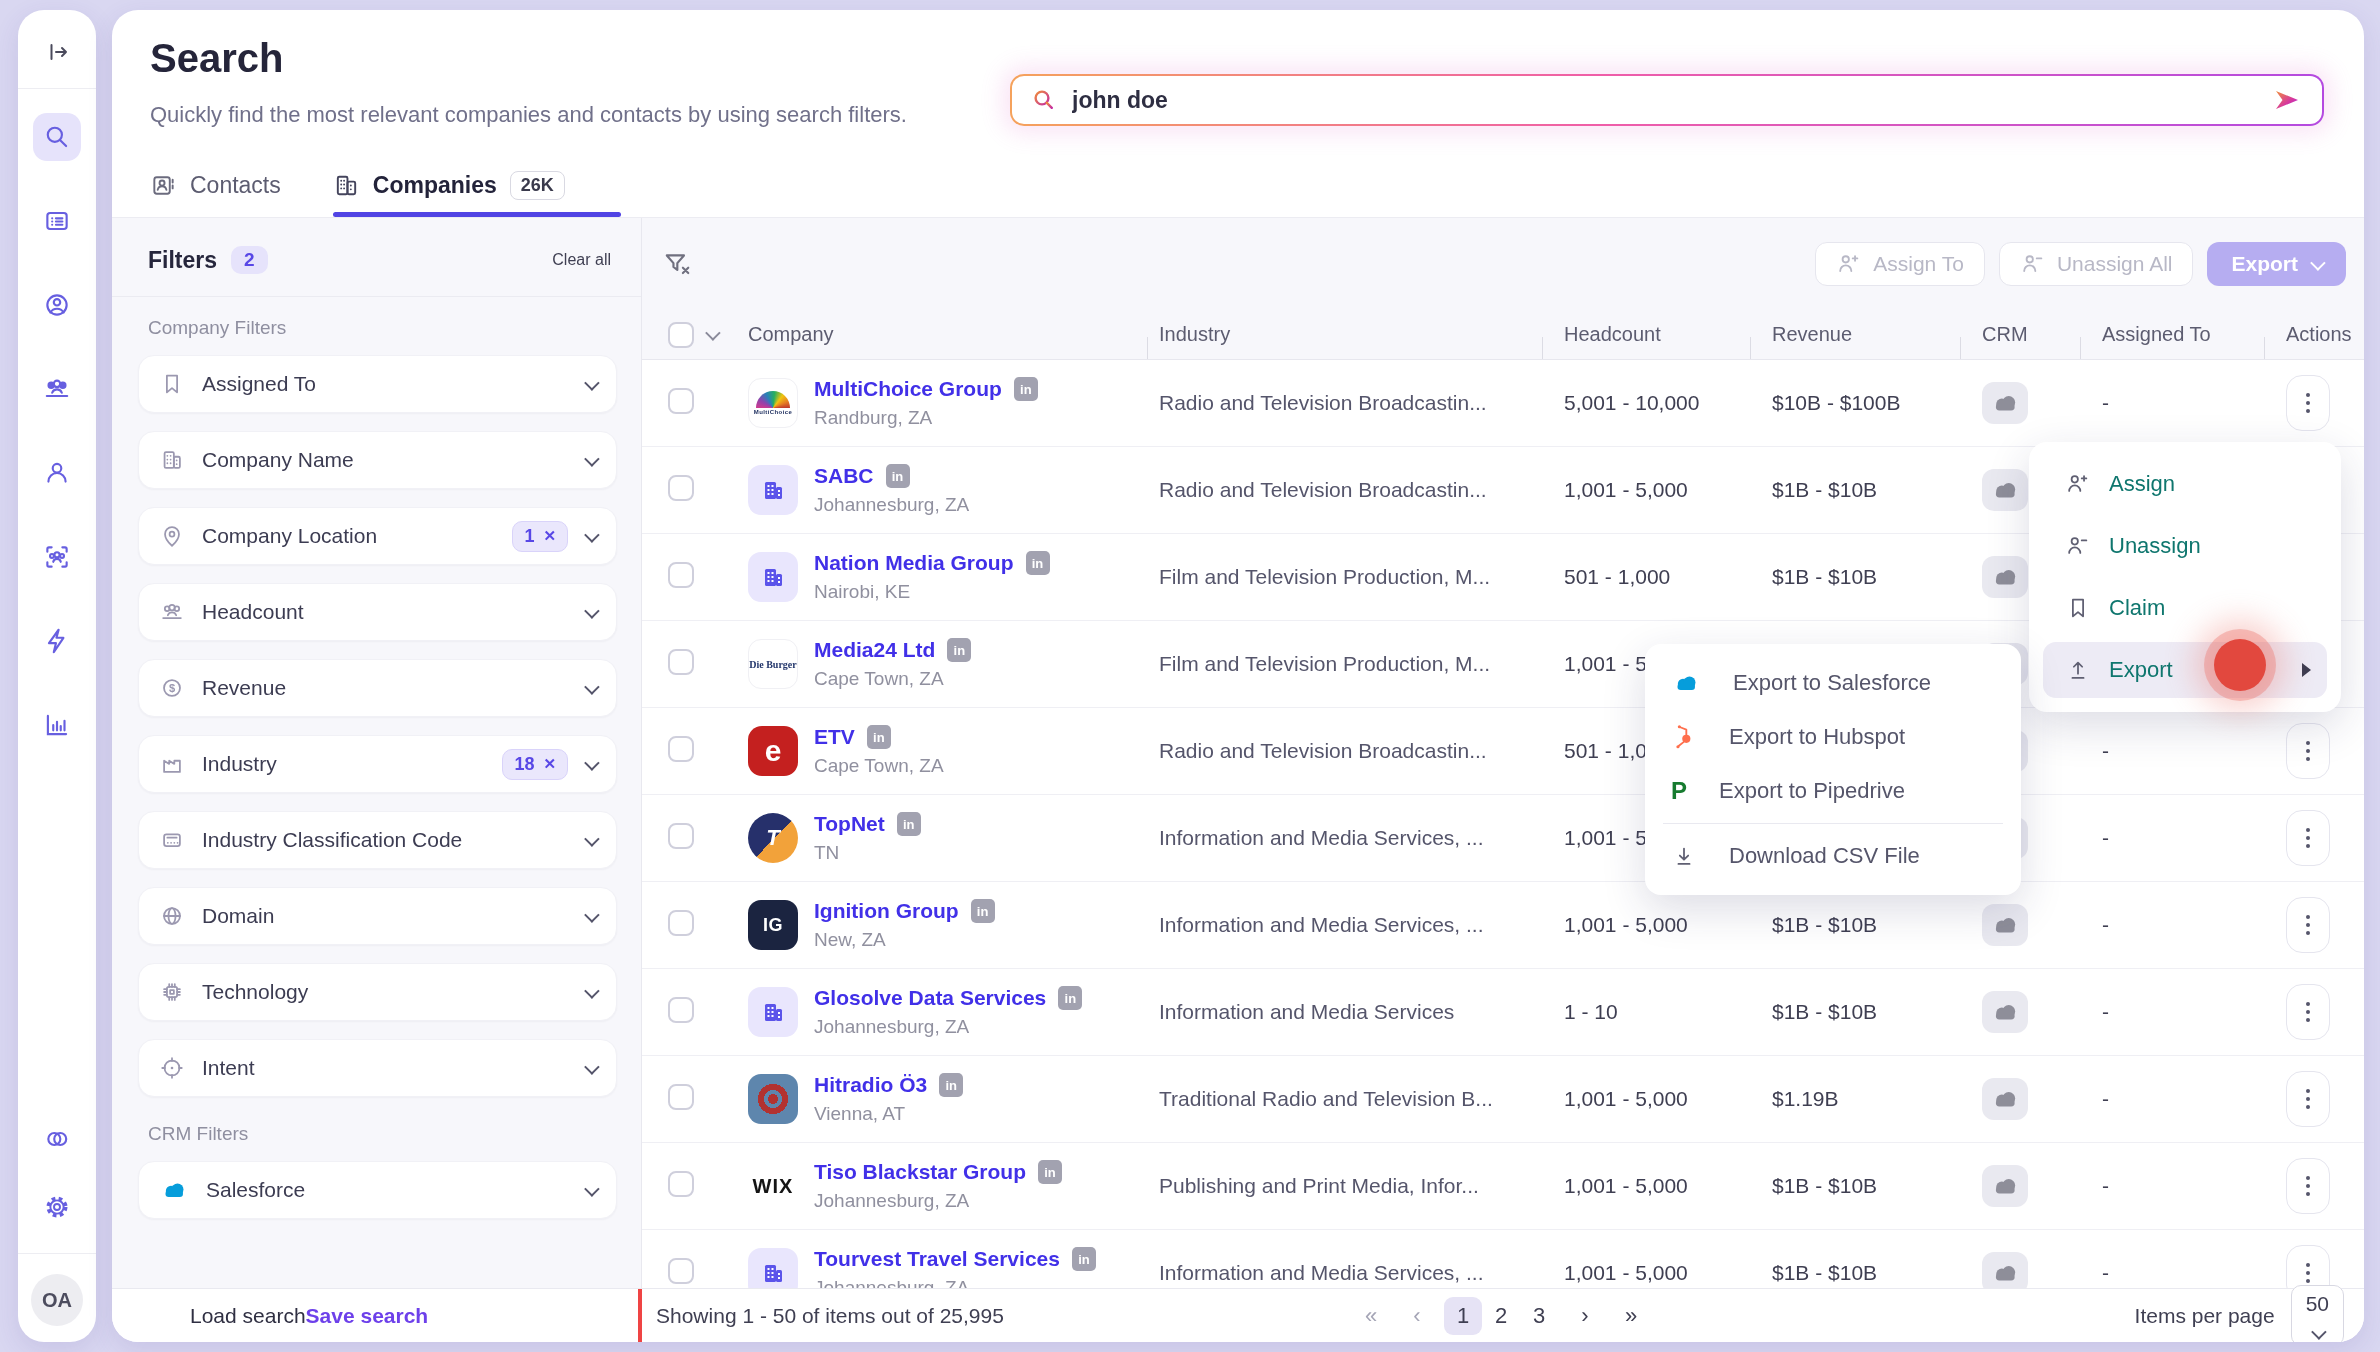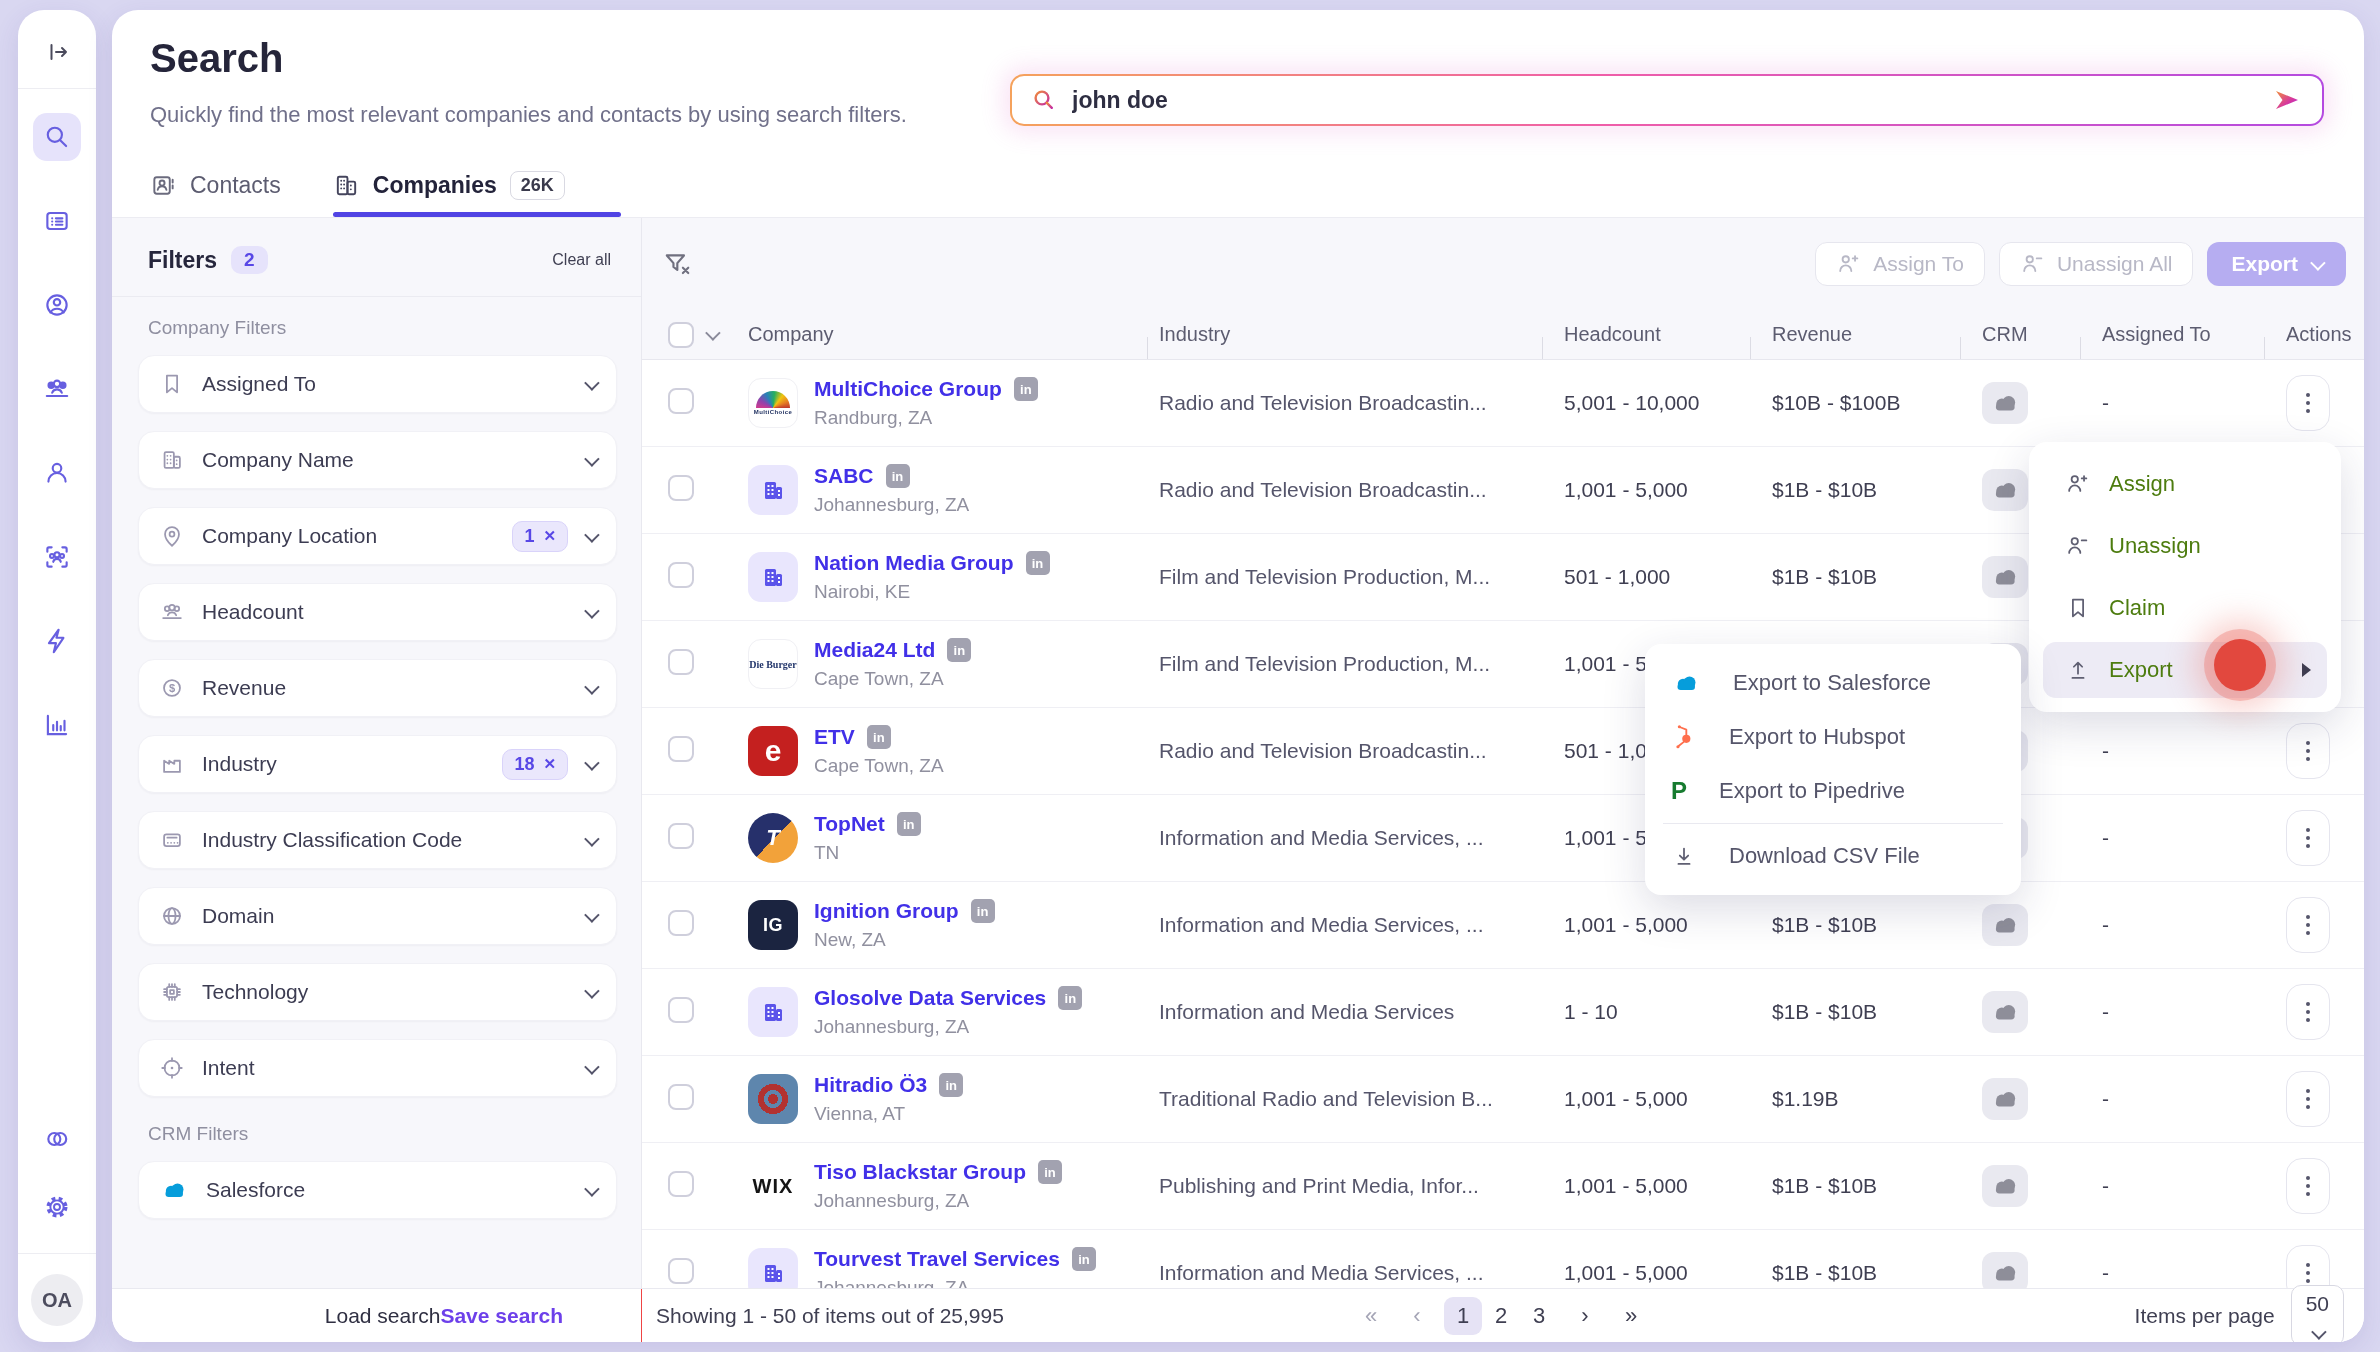--- a/index.html
+++ b/index.html
@@ -107,40 +107,40 @@
     display:inline-flex; align-items:center; justify-content:center; cursor:pointer; }
   .cloc { color:#90909f; font-size:19px; margin-top:6px; }
   .c-industry { color:#55556b; padding-left:12px; }
   .crm-badge { width:46px; height:42px; background:#e9e9f0; border-radius:12px; display:inline-flex; align-items:center; justify-content:center; }
   .kebab { width:44px; height:56px; border:1.5px solid #e5e5ee; background:#fff; border-radius:16px; cursor:pointer;
     display:inline-flex; flex-direction:column; align-items:center; justify-content:center; gap:4px; }
   .kebab i { width:4px; height:4px; border-radius:50%; background:#55556b; }
 
   
   .footer { position:absolute; left:0; right:0; bottom:0; height:54px; background:#fff; border-top:1px solid #e9e9f0; display:flex; }
-  .f-left { width:530px; border-right:1px solid #ef4444; display:flex; align-items:center; justify-content:flex-end; padding:0 78px; }
+  .f-left { width:530px; border-right:4px solid #ef4444; display:flex; align-items:center; justify-content:flex-start; padding:0 78px; }
   .loadsearch { font-size:21px; color:#2f2f42; font-weight:500; cursor:pointer; }
   .savesearch { font-size:21px; color:#6d40ea; font-weight:600; cursor:pointer; }
   .f-right { flex:1; position:relative; display:flex; align-items:center; padding:0 20px 0 14px; }
   .showing { font-size:21px; color:#3f3f52; }
   .pag { position:absolute; left:710px; display:flex; align-items:center; gap:8px; }
   .pg, .pa { min-width:38px; height:38px; display:inline-flex; align-items:center; justify-content:center;
     font-size:22px; color:#3f3f52; border-radius:9px; cursor:pointer; }
   .pa.dis { color:#a5a5b6; }
   .pg.active { background:#e6e3f5; }
   .ipp { margin-left:auto; display:flex; align-items:center; gap:16px; }
   .ipp-label { font-size:21px; color:#3f3f52; }
   .ipp-select { display:flex; align-items:center; gap:12px; border:1.5px solid #d8d8e2; border-radius:10px; padding:6px 14px;
     font-size:21px; color:#3f3f52; cursor:pointer; background:#fff;flex-direction:column; }
 
   
   .row-menu { position:absolute; left:1917px; top:432px; width:312px; padding:14px; background:#fff; border-radius:18px;
     box-shadow:0 14px 44px rgba(40,35,90,.16); z-index:50; }
   .mitem { height:56px; display:flex; align-items:center; gap:18px; padding:0 16px 0 22px; border-radius:13px;
-    font-size:22px; color:#4d7c0f; cursor:pointer; position:relative; }
+    font-size:22px; color:#0f766e; cursor:pointer; position:relative; }
   .row-menu .mitem + .mitem { margin-top:6px; }
   .mitem .mi-icon { color:#5f5f72; display:flex; }
   .mitem.hl { background:#edebf5; }
   .caret { position:absolute; right:16px; width:0; height:0; border-left:9px solid #3c3c50; border-top:7px solid transparent; border-bottom:7px solid transparent; }
   .submenu { position:absolute; left:1533px; top:634px; width:376px; padding:12px 0; background:#fff; border-radius:16px;
     box-shadow:0 14px 44px rgba(40,35,90,.16); z-index:55; }
   .submenu .mitem { height:54px; border-radius:0; padding:0 20px 0 26px; color:#55556a;gap:32px; }
   .msep { height:1px; background:#e9e9f0; margin:5px 18px; }
   .cursor-dot { position:absolute; left:2102px; top:629px; width:52px; height:52px; border-radius:50%; background:#e2483e;
     box-shadow:0 0 0 10px rgba(236,110,100,.35), 0 0 30px 20px rgba(236,110,100,.30); z-index:60; }

